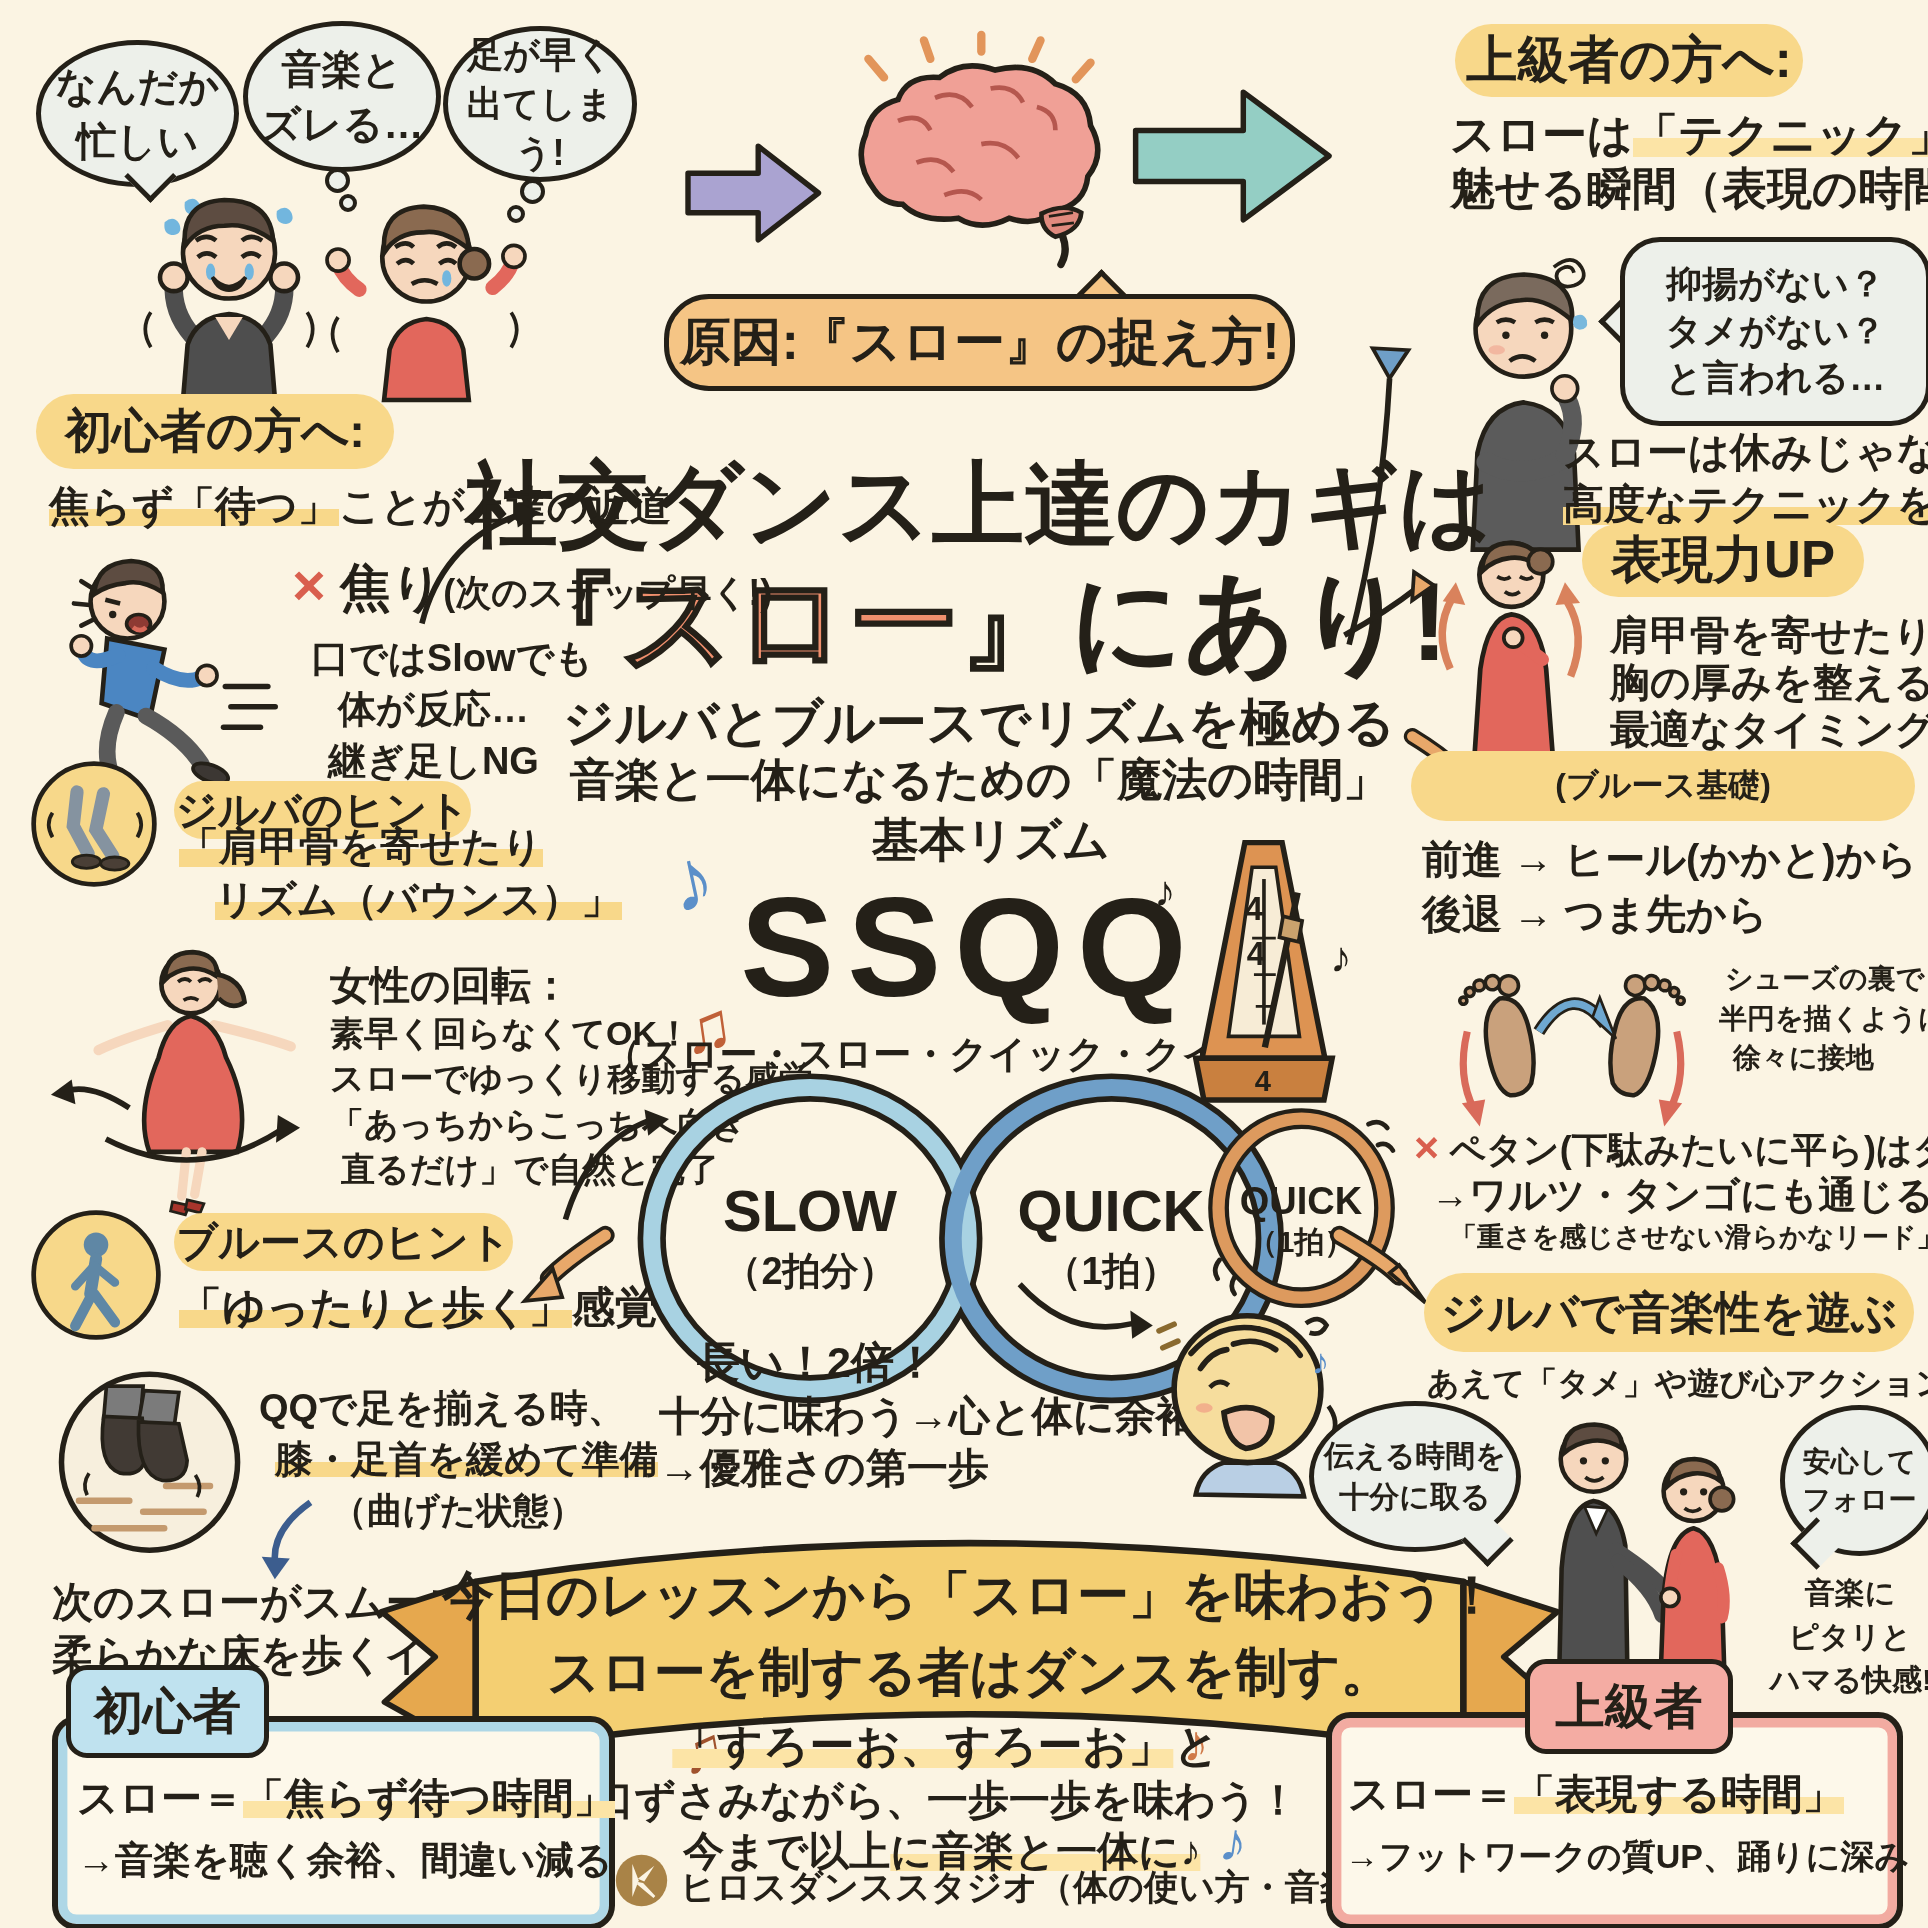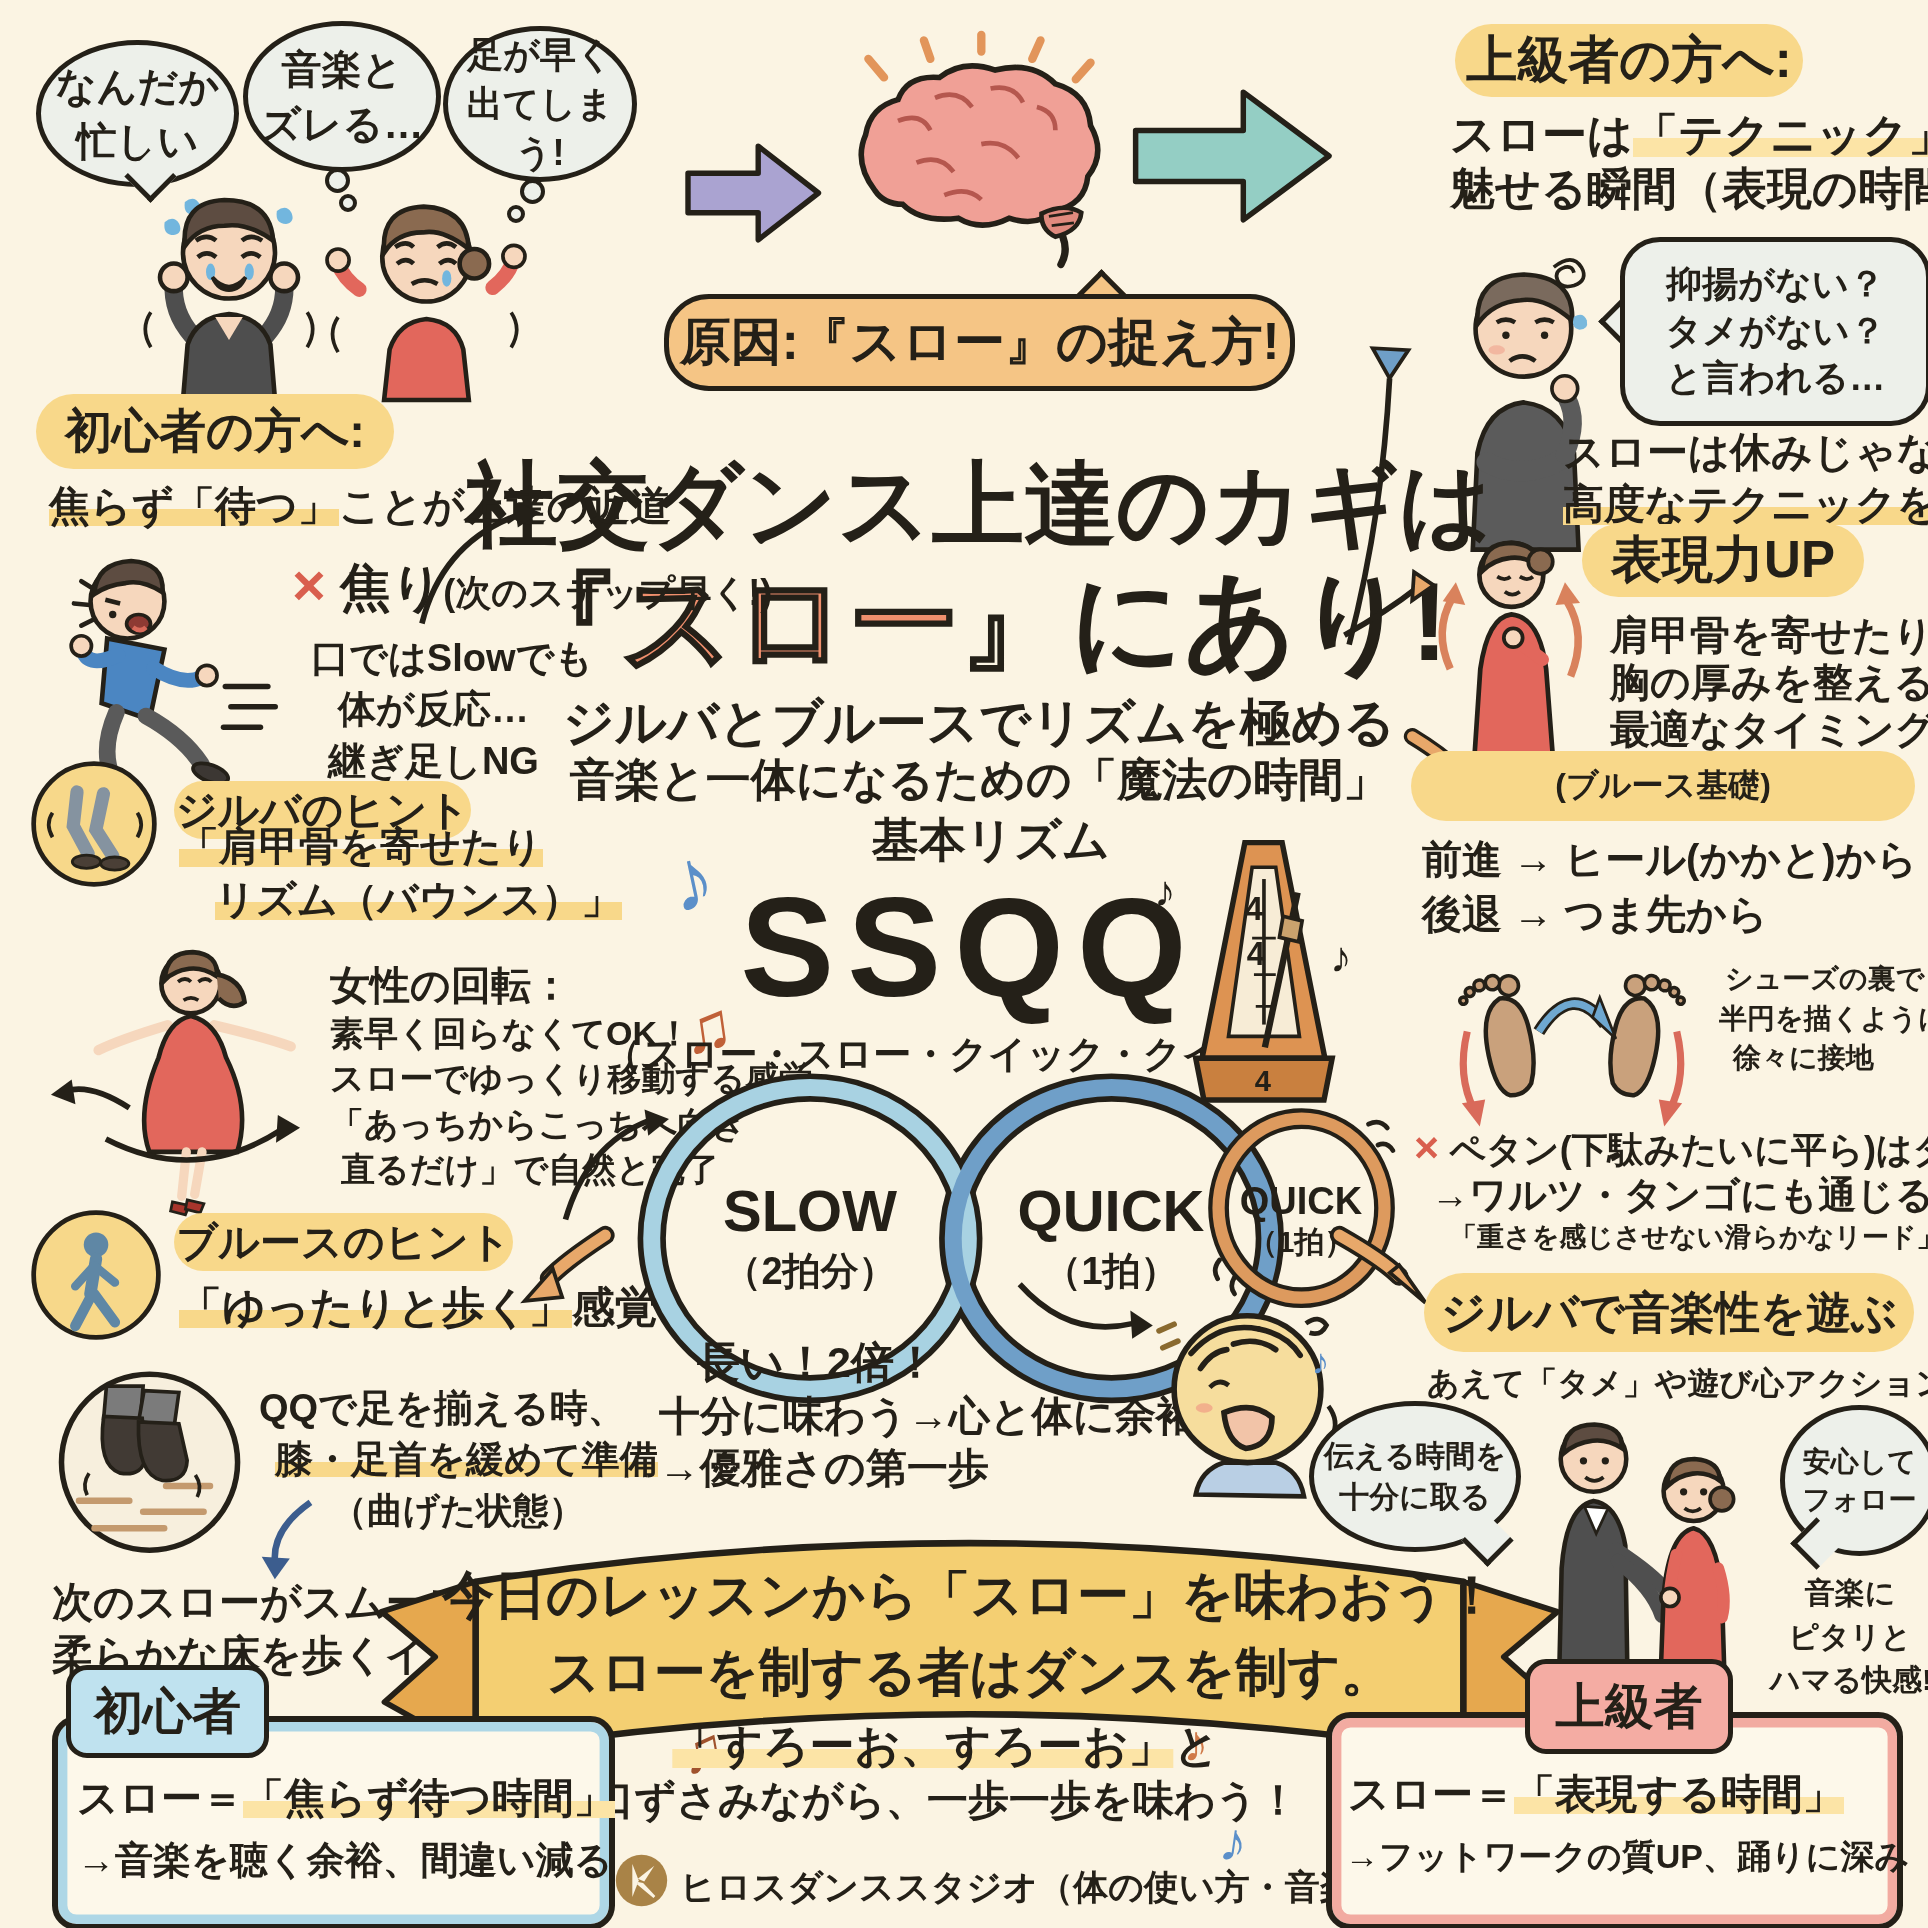--- a/index.html
+++ b/index.html
@@ -488,20 +488,23 @@
   </svg>
   <div class="abs t cx ctr" style="left:970px;top:1565px;font-size:52px;">今日のレッスンから「スロー」を味わおう！</div>
   <div class="abs t cx ctr" style="left:970px;top:1642px;font-size:52px;">スローを制する者はダンスを制す。</div>
 
   <div class="abs t" style="left:680px;top:1716px;font-size:60px;color:#a0522d;transform:rotate(-10deg);">♫</div>
   <div class="abs t" style="left:1183px;top:1714px;font-size:51px;color:#d07a48;">♪</div>
   <div class="abs t cx" style="left:946px;top:1719px;font-size:45px;">
     <span class="hl2">「すろーお、すろーお」</span><span>と</span>
   </div>
   <div class="abs t cx" style="left:946px;top:1776px;font-size:41px;">口ずさみながら、一歩一歩を味わう！</div>
+  <div class="abs t cx" style="left:942px;top:1827px;font-size:41px;">
+    <span>今まで以上</span><span class="hl2">に音楽と一体に♪</span>
+  </div>
   <div class="abs t" style="left:1220px;top:1810px;font-size:55px;color:#5b8fc9;transform:rotate(8deg);">♪</div>
 
   <svg class="abs" style="left:614px;top:1853px" width="55" height="55" viewBox="0 0 60 60">
     <circle cx="30" cy="30" r="28" fill="#a98347"></circle>
     <path d="M20 12 L27 30 L20 48 Z" fill="#fbf4e3"></path>
     <path d="M26 28 L44 14 L33 31 Z" fill="#fbf4e3"></path>
     <path d="M26 33 L44 48 L31 34 Z" fill="#fbf4e3" stroke="#fbf4e3" stroke-width="3"></path>
   </svg>
   <div class="abs t" style="left:680px;top:1866px;font-size:35px;">ヒロスダンススタジオ（体の使い方・音楽の感じ方を大切に）</div>
 

